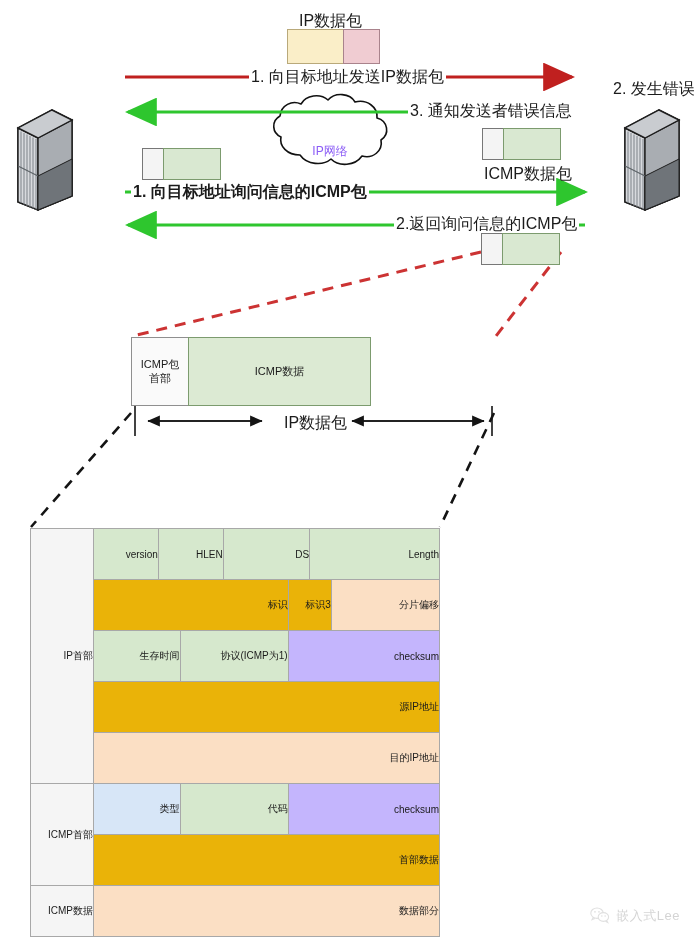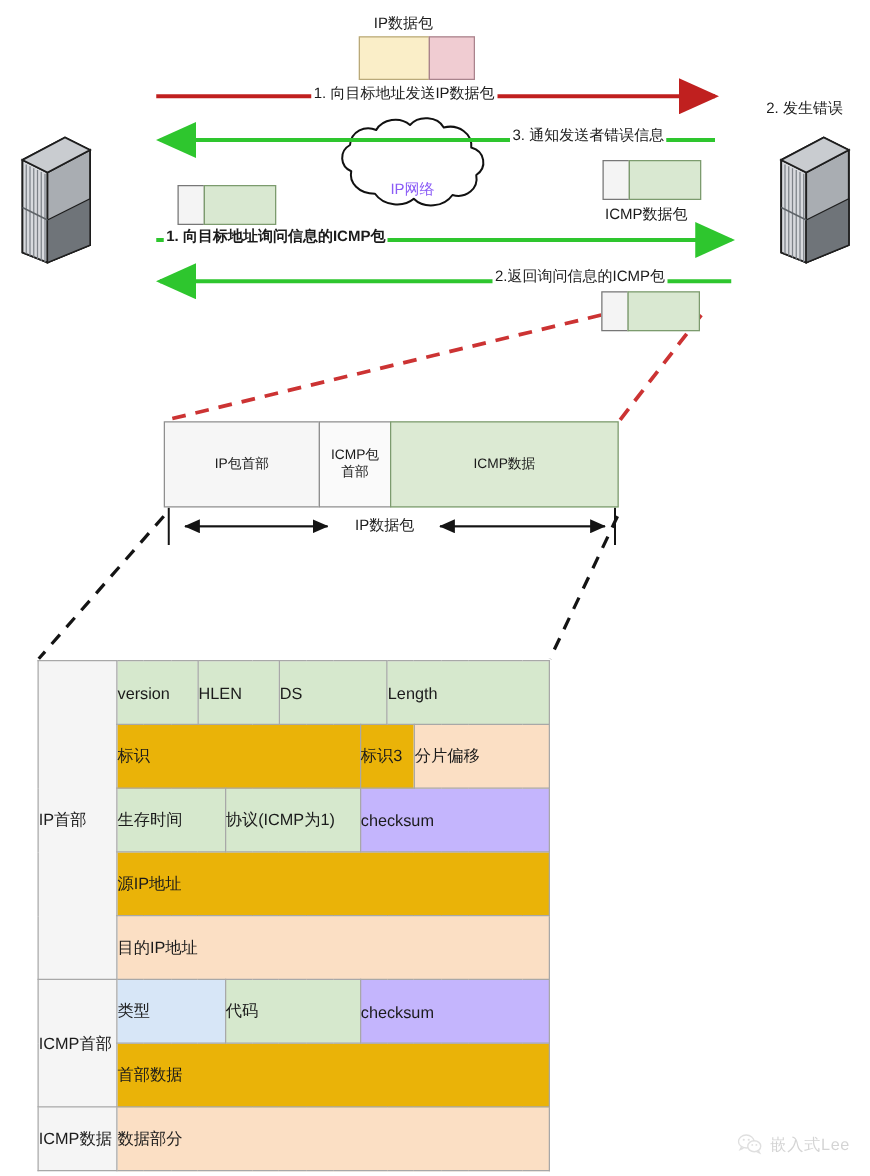--- a/index.html
+++ b/index.html
@@ -15,21 +15,21 @@
     position: relative;
     width: 696px;
     height: 941px;
     background: #ffffff;
     overflow: hidden;
   }
 
   
   .lbl {
     position: absolute;
-    font-size: 12px;
+    font-size: 16px;
     color: #1b1b1b;
     white-space: nowrap;
     line-height: 1.1;
   }
 
   
   .pkt { position: absolute; display: flex; box-sizing: border-box; }
   .pkt > div { box-sizing: border-box; height: 100%; }
 
   .seg-cream { background: #faeec8; border: 1px solid #b9a97a; }
@@ -86,22 +86,22 @@
   #hdr-table {
     position: absolute;
     left: 30px;
     top: 528px;
     width: 410px;
     border-collapse: collapse;
     table-layout: fixed;
   }
   #hdr-table td {
     border: 1px solid #a8a8a8;
-    font-size: 13px;
-    text-align: left;
+    font-size: 10px;
+    text-align: right;
     color: #1b1b1b;
     padding: 0;
     height: 50px;
     white-space: nowrap;
   }
   td.rowlabel {
     background: #f5f5f5;
     font-size: 11.5px;
     width: 62px;
     margin-top: 28px;
@@ -254,21 +254,20 @@
     <div class="seg-green" style="width:58px; margin-left:-1px;"></div>
   </div>
   <div class="lbl" style="left:484px; top:165px;">ICMP数据包</div>
 
   <div class="pkt" style="left:481px; top:233px; width:80px; height:32px;">
     <div class="seg-white" style="width:22px;"></div>
     <div class="seg-green" style="width:58px; margin-left:-1px;"></div>
   </div>
 
   <div id="mid-strip">
-    <div class="ms-ip">IP包首部</div>
     <div class="ms-icmp">
       <span>
         <span>ICMP包</span><br>
         <span>首部</span>
       </span>
     </div>
     <div class="ms-data">ICMP数据</div>
   </div>
   <div class="lbl" style="left:280px; top:414px; background:#ffffff; padding:0 4px;">IP数据包</div>
 

